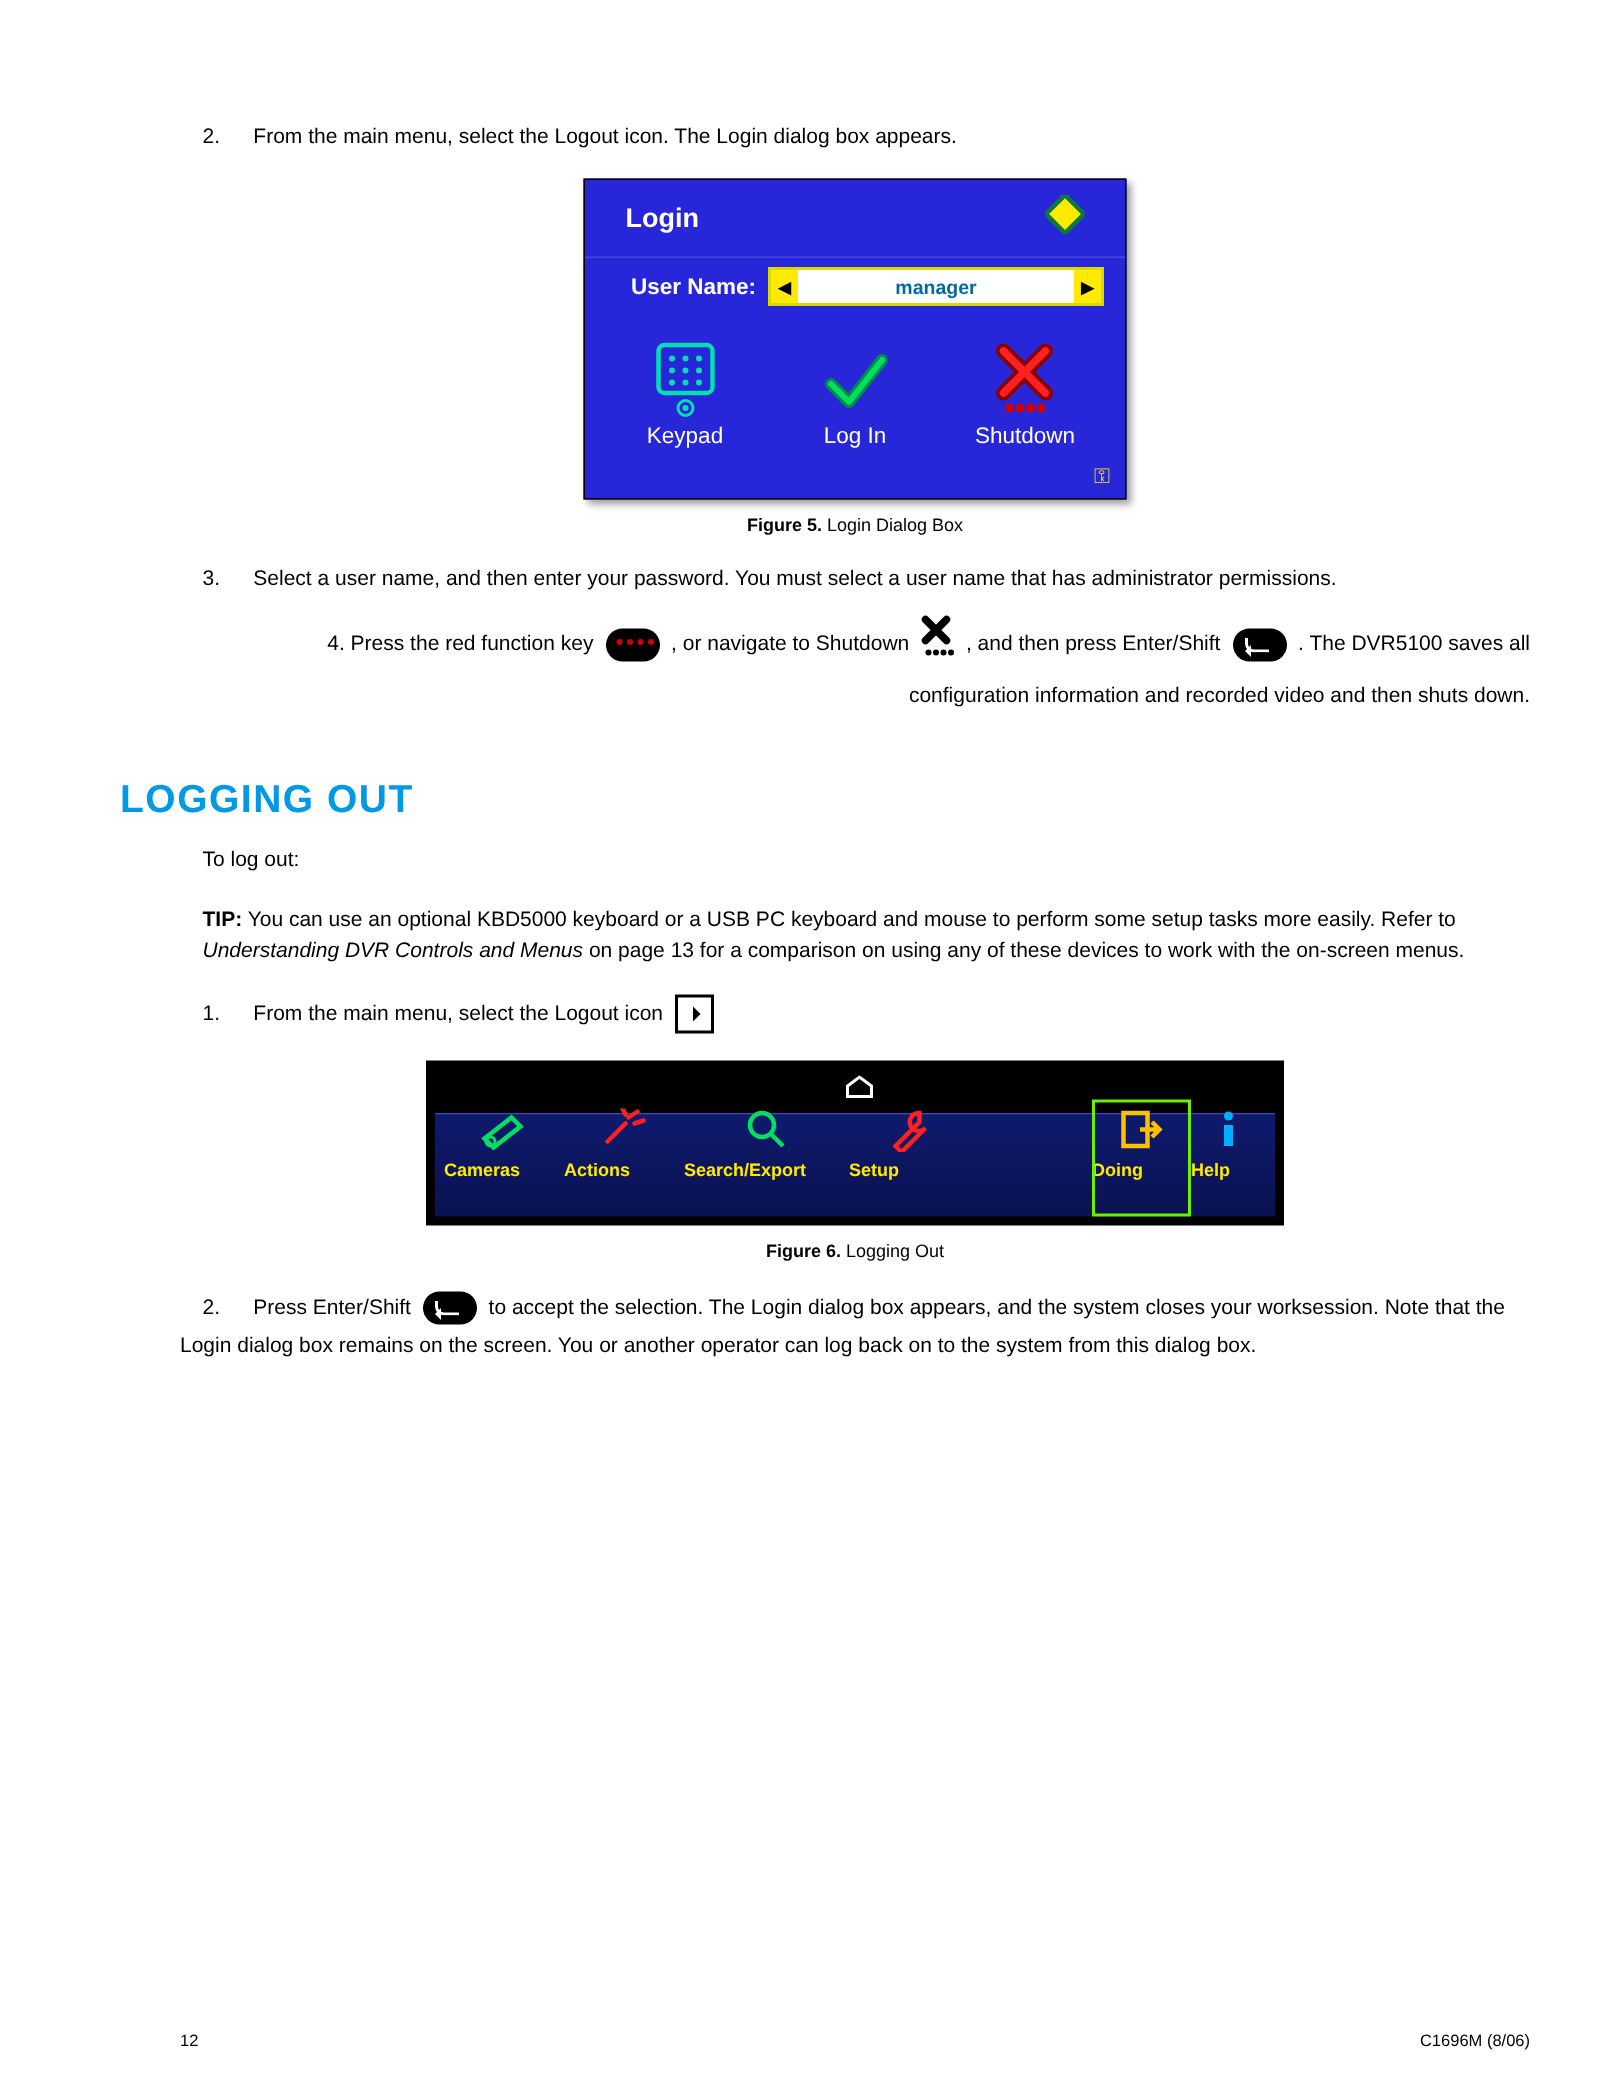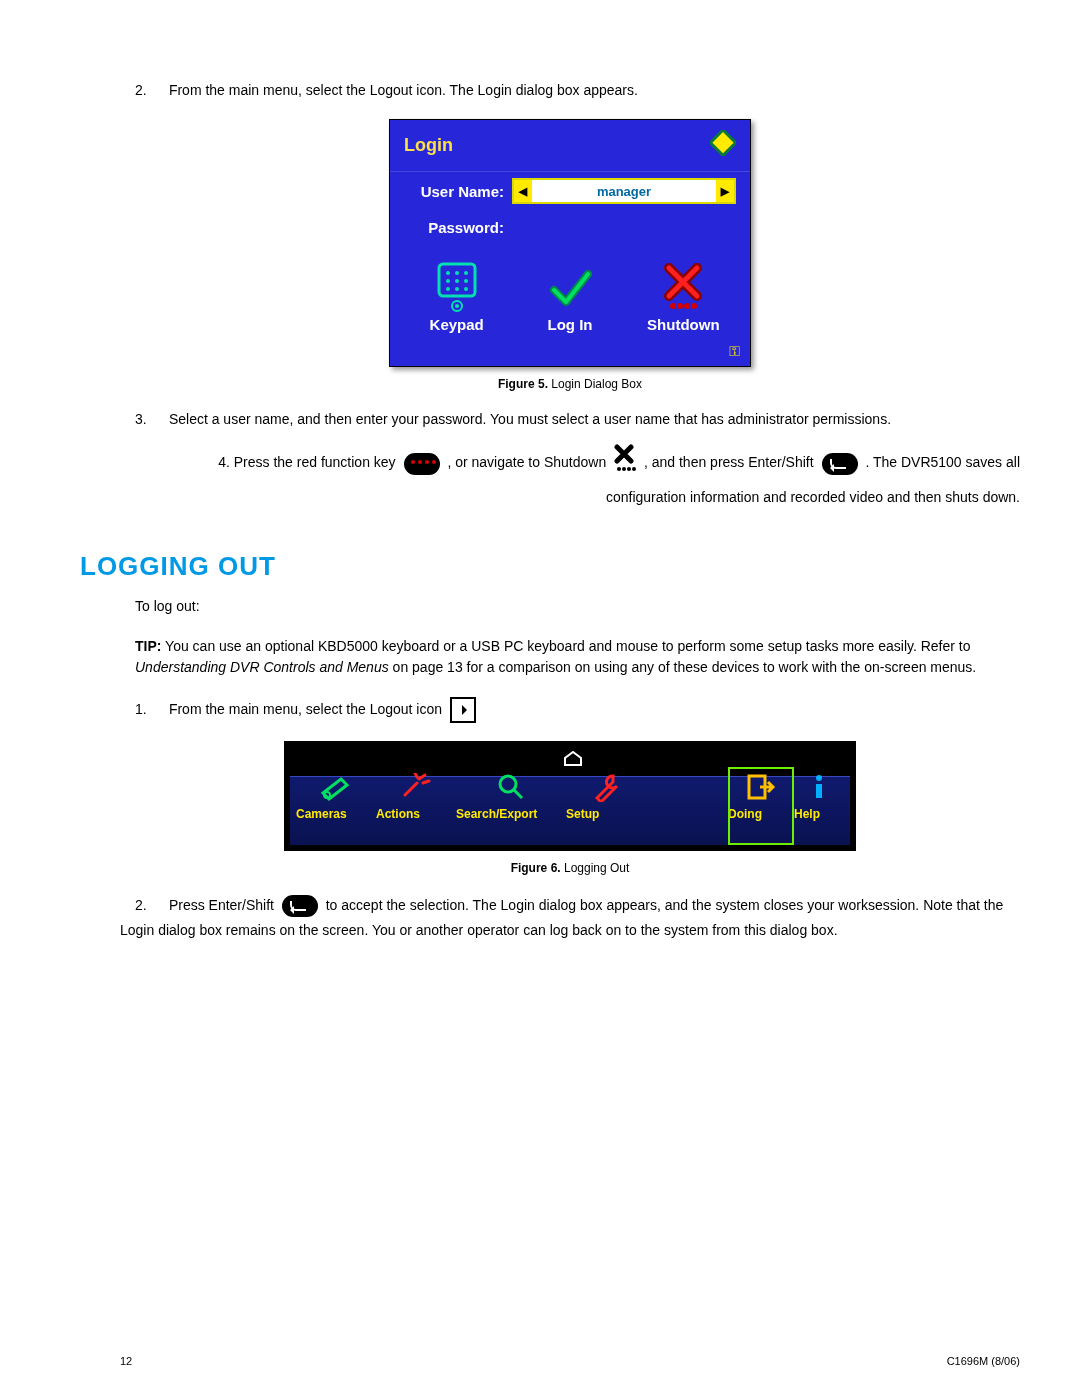--- a/index.html
+++ b/index.html
@@ -70,24 +70,24 @@
   .login-box {
     width: 360px;
     margin: 0 auto;
     background: #2727d9;
     border: 1px solid #000;
     box-shadow: 3px 3px 5px rgba(0,0,0,.4);
     font-family: Arial, sans-serif;
   }
   .login-title {
     background: #2727d9;
-    color: #fde047;
+    color: #ffffff;
     font-weight: bold;
     font-size: 18px;
-    padding: 10px 14px;
+    padding: 10px 27px;
     display: flex;
     justify-content: space-between;
     align-items: center;
     border-bottom: 1px solid rgba(255,255,255,.15);
   }
   .login-row {
     display: flex;
     align-items: center;
     padding: 6px 14px;
     color: #fff;
@@ -114,21 +114,21 @@
   }
   .login-buttons {
     display:flex;
     justify-content:space-around;
     padding: 20px 10px 10px 10px;
   }
   .lbtn {
     width: 90px;
     text-align:center;
     color:#fff;
-    font-weight:bold;
+    font-weight:normal;
     font-size:15px;
   }
   .lbtn .iconbox {
     height: 48px;
     display:flex;
     align-items:center;
     justify-content:center;
     margin-bottom:4px;
   }
   .login-key {
@@ -224,24 +224,20 @@
             </svg>
         </span>
       </div>
       <div class="login-row">
         <div class="login-label">User Name:</div>
         <div class="login-field">
           <div class="arrow">◀</div>
           <div class="val">manager</div>
           <div class="arrow">▶</div>
         </div>
-      </div>
-      <div class="login-row">
-        <div class="login-label">Password:</div>
-        <div style="flex:1;height:22px;"></div>
       </div>
       <div class="login-buttons">
         <div class="lbtn">
           <div class="iconbox">
             <svg width="44" height="52">
               <rect x="4" y="2" width="36" height="32" rx="4" fill="none" stroke="#00e0b0" stroke-width="3"></rect>
               <circle cx="13" cy="11" r="2" fill="#00e0b0"></circle>
                 <circle cx="22" cy="11" r="2" fill="#00e0b0"></circle>
                 <circle cx="31" cy="11" r="2" fill="#00e0b0"></circle>
               <circle cx="13" cy="19" r="2" fill="#00e0b0"></circle>

